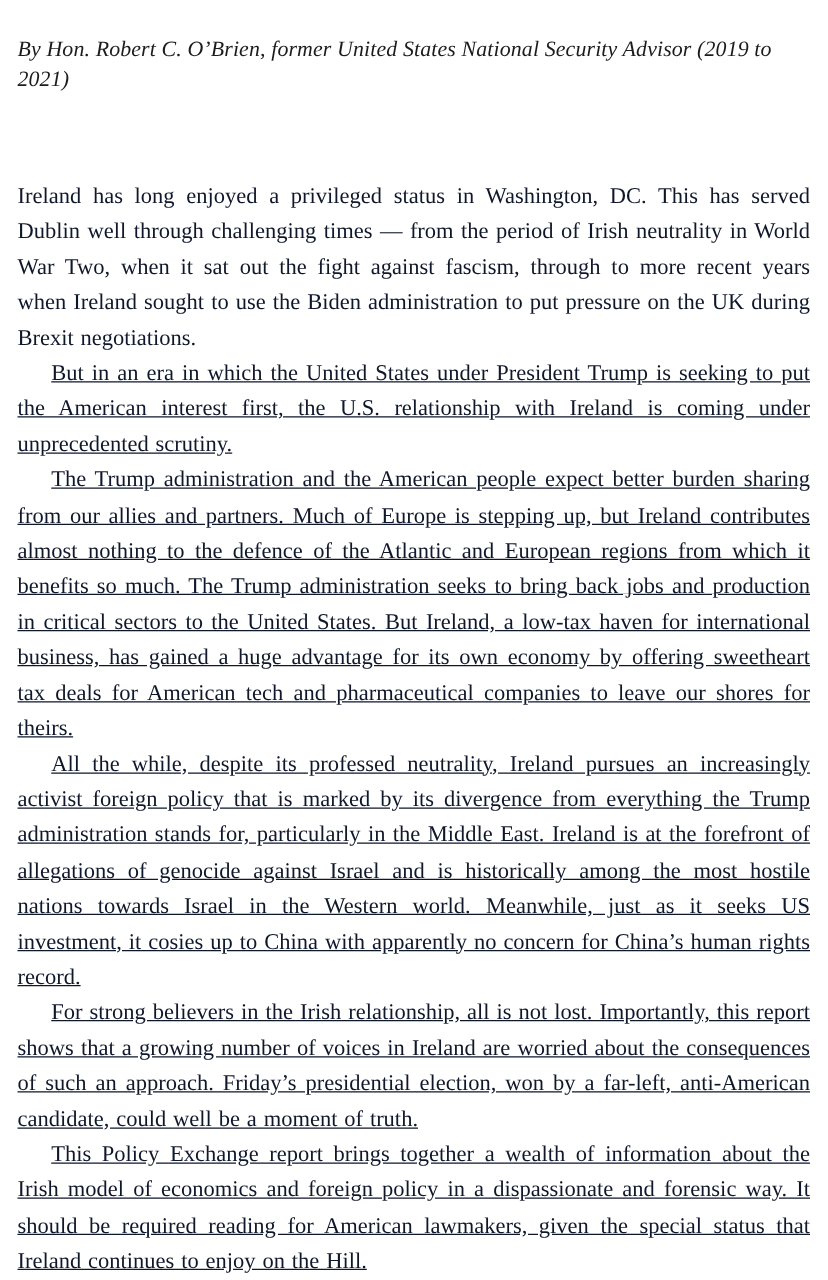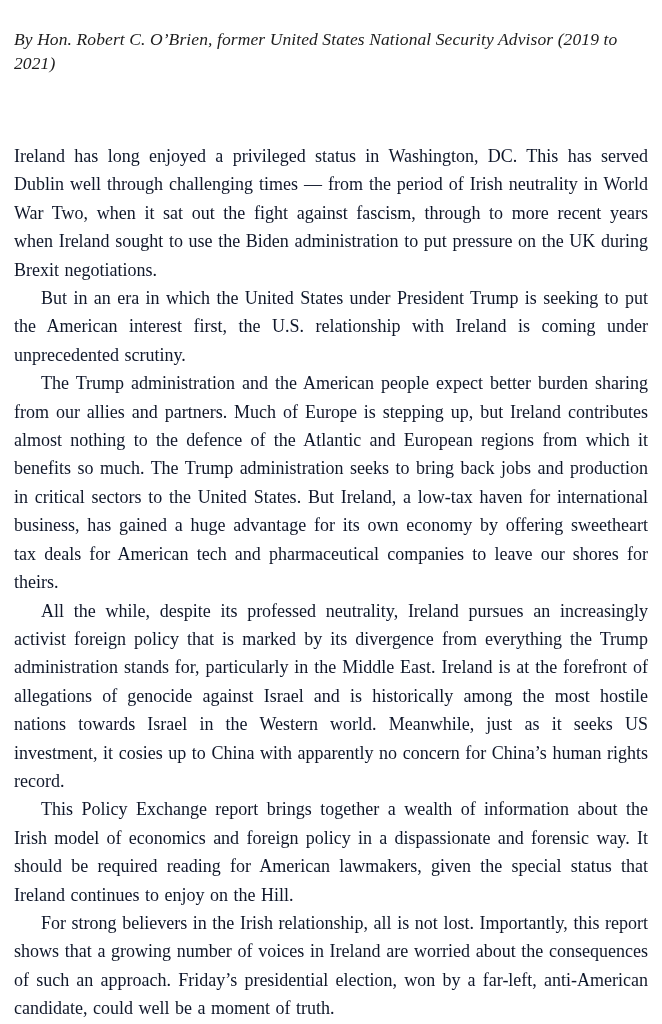--- a/index.html
+++ b/index.html
@@ -30,29 +30,30 @@
   .body-text p {
     margin: 0;
     font-size: 18px;
     line-height: 28.4px;
     color: #0f172a;
     text-align: justify;
     word-spacing: 1px;
   }
   .body-text p.indented {
     text-indent: 27px;
+    text-decoration: underline;
   }
 </style>
 </head>
 <body>
 
 <div class="page">
   <p class="byline">By Hon. Robert C. O’Brien, former United States National Security Advisor (2019 to 2021)</p>
 
   <div class="body-text">
     <p>Ireland has long enjoyed a privileged status in Washington, DC. This has served Dublin well through challenging times — from the period of Irish neutrality in World War Two, when it sat out the fight against fascism, through to more recent years when Ireland sought to use the Biden administration to put pressure on the UK during Brexit negotiations.</p>
     <p class="indented">But in an era in which the United States under President Trump is seeking to put the American interest first, the U.S. relationship with Ireland is coming under unprecedented scrutiny.</p>
     <p class="indented">The Trump administration and the American people expect better burden sharing from our allies and partners. Much of Europe is stepping up, but Ireland contributes almost nothing to the defence of the Atlantic and European regions from which it benefits so much. The Trump administration seeks to bring back jobs and production in critical sectors to the United States. But Ireland, a low-tax haven for international business, has gained a huge advantage for its own economy by offering sweetheart tax deals for American tech and pharmaceutical companies to leave our shores for theirs.</p>
     <p class="indented">All the while, despite its professed neutrality, Ireland pursues an increasingly activist foreign policy that is marked by its divergence from everything the Trump administration stands for, particularly in the Middle East. Ireland is at the forefront of allegations of genocide against Israel and is historically among the most hostile nations towards Israel in the Western world. Meanwhile, just as it seeks US investment, it cosies up to China with apparently no concern for China’s human rights record.</p>
+    <p class="indented">For strong believers in the Irish relationship, all is not lost. Importantly, this report shows that a growing number of voices in Ireland are worried about the consequences of such an approach. Friday’s presidential election, won by a far-left, anti-American candidate, could well be a moment of truth.</p>
     <p class="indented">This Policy Exchange report brings together a wealth of information about the Irish model of economics and foreign policy in a dispassionate and forensic way. It should be required reading for American lawmakers, given the special status that Ireland continues to enjoy on the Hill.</p>
-    <p class="indented">For strong believers in the Irish relationship, all is not lost. Importantly, this report shows that a growing number of voices in Ireland are worried about the consequences of such an approach. Friday’s presidential election, won by a far-left, anti-American candidate, could well be a moment of truth.</p>
   </div>
 </div>
 
 </body></html>

